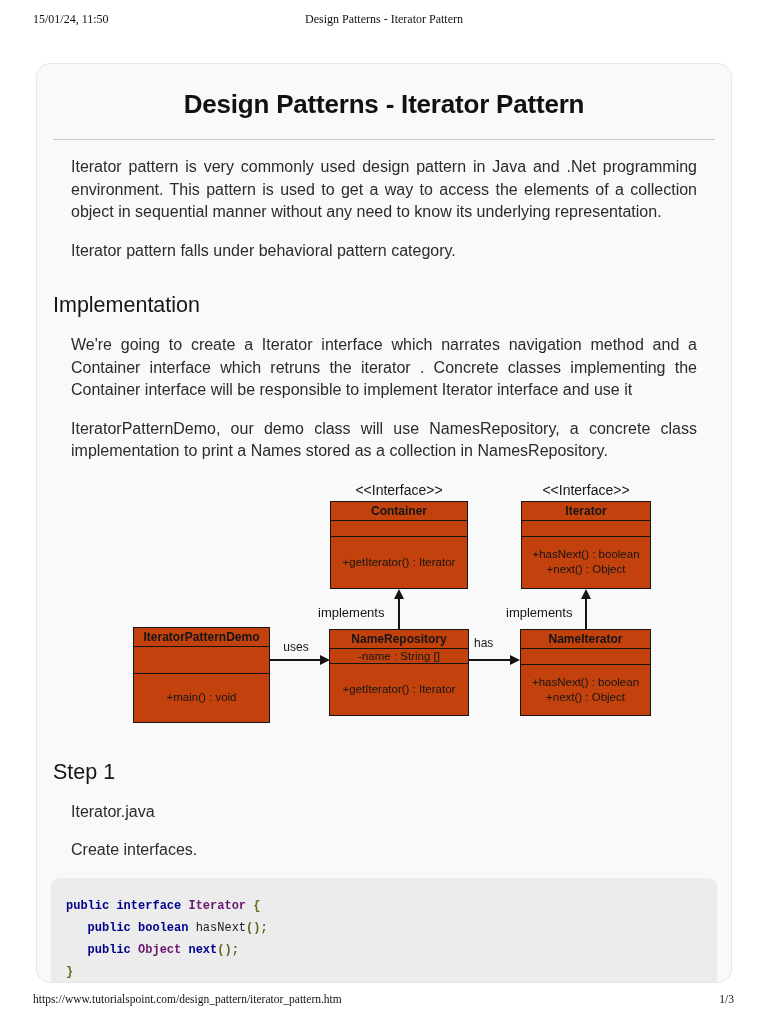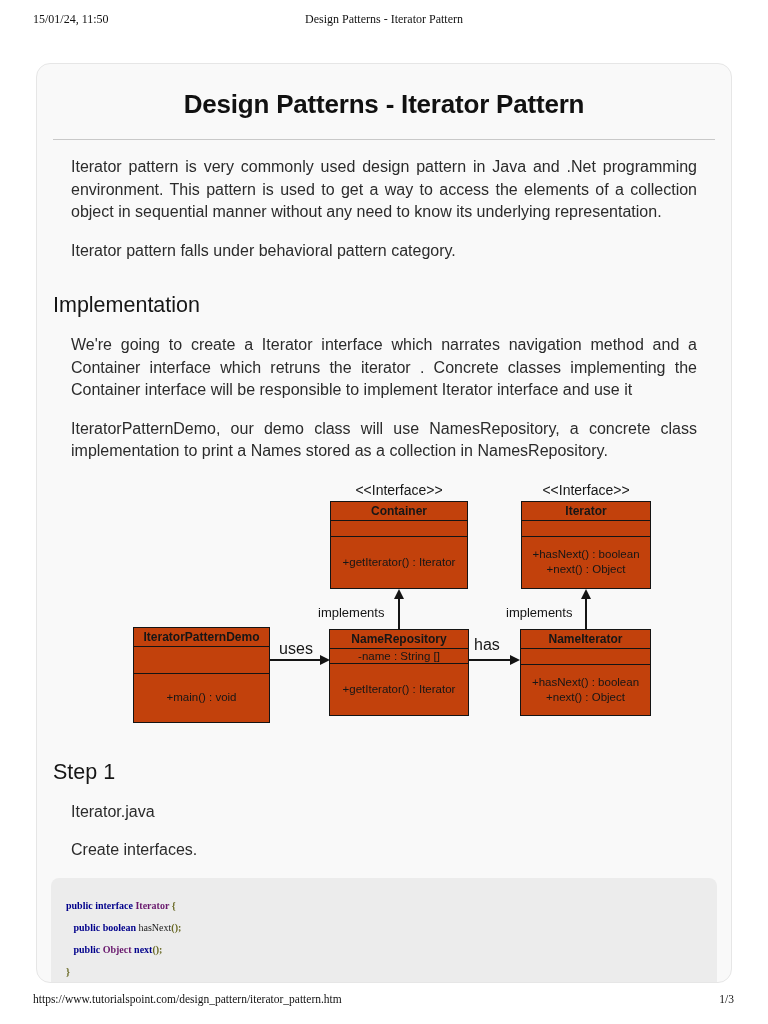--- a/index.html
+++ b/index.html
@@ -41,26 +41,26 @@
   .uml-methods{flex:1;display:flex;flex-direction:column;justify-content:center;
     text-align:center;font-size:11.5px;line-height:15px;}
   .stereotype{position:absolute;text-align:center;font-size:14px;top:3px;}
   .v-line{position:absolute;width:2px;background:#141414;}
   .h-line{position:absolute;height:2px;background:#141414;}
   .arrow-up{position:absolute;width:0;height:0;border-left:5px solid transparent;
     border-right:5px solid transparent;border-bottom:10px solid #141414;}
   .arrow-right{position:absolute;width:0;height:0;border-top:5px solid transparent;
     border-bottom:5px solid transparent;border-left:10px solid #141414;}
   .rel-label{position:absolute;font-size:13px;}
-  .rel-label.small{font-size:16px;}
+  .rel-label.small{font-size:12px;}
   
   .code-block{
     background:#ececec;border-radius:8px;margin:16px 0 0 0;
     padding:17px 10px 23px 15px;
-    font-family:Liberation Serif, serif;font-size:10px;line-height:22px;
+    font-family:Liberation Mono, monospace;font-size:12px;line-height:22px;
   }
   .code-line{white-space:pre;}
   .tok-kwd{color:#00008B;font-weight:bold;}
   .tok-typ{color:#69186D;font-weight:bold;}
   .tok-pun{color:#666620;font-weight:bold;}
   .tok-pln{color:#1a1a1a;}
 </style>
 </head>
 <body>
 

